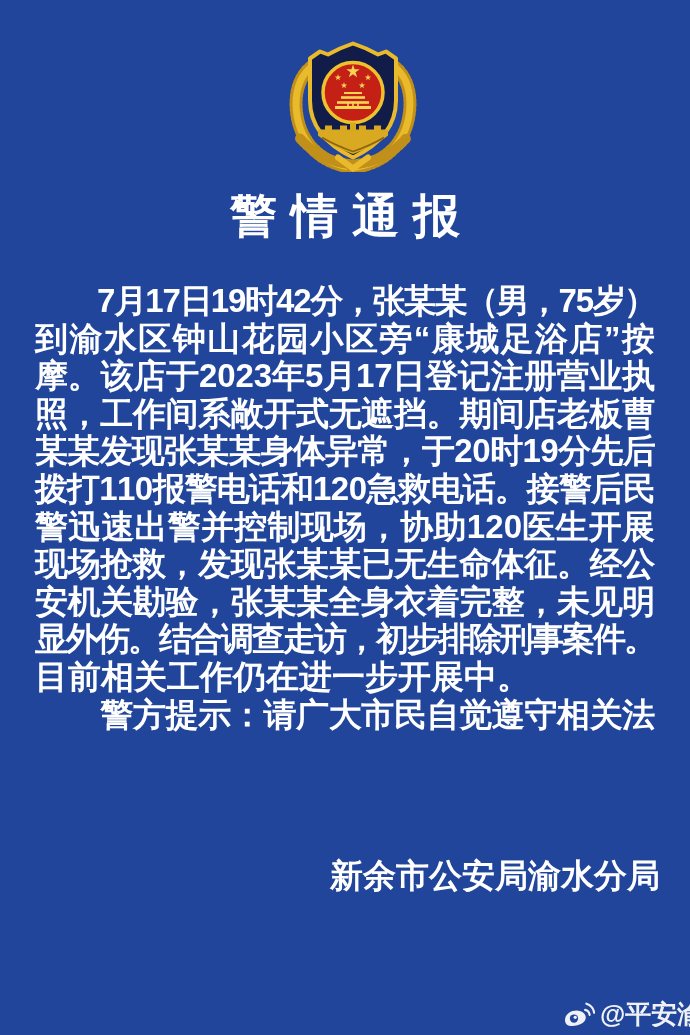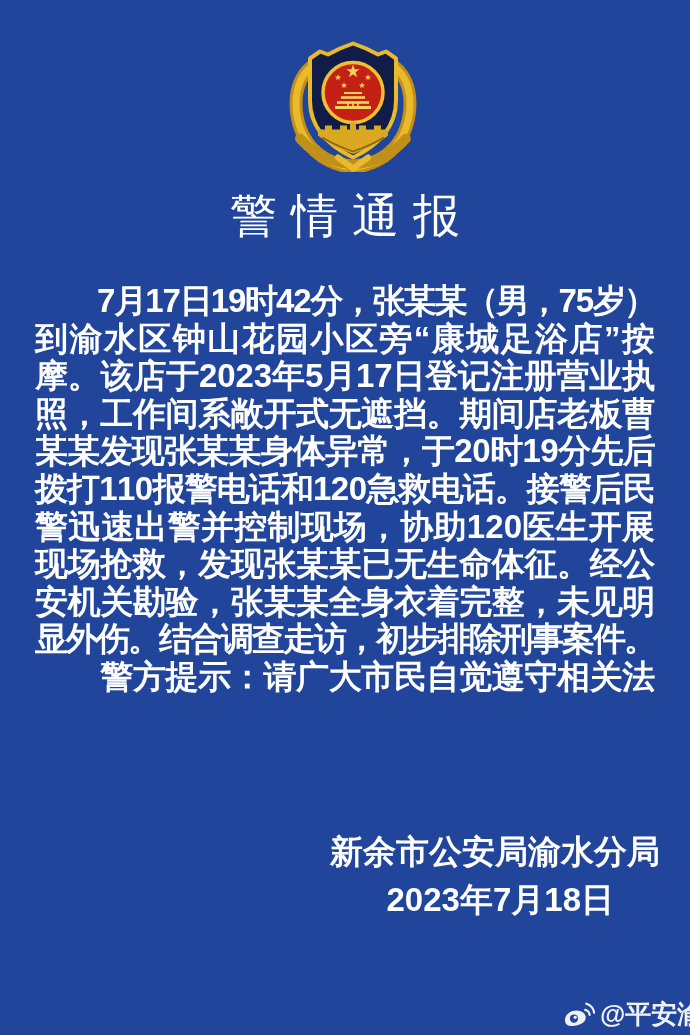--- a/index.html
+++ b/index.html
@@ -22,21 +22,21 @@
     height: 132px;
   }
   
   #title {
     position: absolute;
     top: 185px;
     left: 0;
     width: 100%;
     text-align: center;
     font-size: 47px;
-    font-weight: normal;
+    font-weight: bold;
     letter-spacing: 14px;
     text-indent: 14px;
     white-space: nowrap;
   }
   
   #body-lines {
     position: absolute;
     top: 282px;
     left: 35px;
     width: 620px;
@@ -53,21 +53,21 @@
     justify-content: space-between;
   }
   .line.j span {
     min-width: 0;
     flex: 0 1 auto;
     white-space: pre;
   }
   
   #signature {
     position: absolute;
-    top: 832px;
+    top: 856px;
     right: 30px;
     text-align: right;
     font-size: 33px;
     font-weight: bold;
     line-height: 40px;
   }
   #sig-date {
     margin-top: 8px;
     padding-right: 46px;
   }
@@ -138,26 +138,26 @@
       <div class="line j"><span>　</span><span>　</span><span>7</span><span>月</span><span>1</span><span>7</span><span>日</span><span>1</span><span>9</span><span>时</span><span>4</span><span>2</span><span>分</span><span>，</span><span>张</span><span>某</span><span>某</span><span>（</span><span>男</span><span>，</span><span>7</span><span>5</span><span>岁</span><span>）</span></div>
       <div class="line j"><span>到</span><span>渝</span><span>水</span><span>区</span><span>钟</span><span>山</span><span>花</span><span>园</span><span>小</span><span>区</span><span>旁</span><span>“</span><span>康</span><span>城</span><span>足</span><span>浴</span><span>店</span><span>”</span><span>按</span></div>
       <div class="line j"><span>摩</span><span>。</span><span>该</span><span>店</span><span>于</span><span>2</span><span>0</span><span>2</span><span>3</span><span>年</span><span>5</span><span>月</span><span>1</span><span>7</span><span>日</span><span>登</span><span>记</span><span>注</span><span>册</span><span>营</span><span>业</span><span>执</span></div>
       <div class="line j"><span>照</span><span>，</span><span>工</span><span>作</span><span>间</span><span>系</span><span>敞</span><span>开</span><span>式</span><span>无</span><span>遮</span><span>挡</span><span>。</span><span>期</span><span>间</span><span>店</span><span>老</span><span>板</span><span>曹</span></div>
       <div class="line j"><span>某</span><span>某</span><span>发</span><span>现</span><span>张</span><span>某</span><span>某</span><span>身</span><span>体</span><span>异</span><span>常</span><span>，</span><span>于</span><span>2</span><span>0</span><span>时</span><span>1</span><span>9</span><span>分</span><span>先</span><span>后</span></div>
       <div class="line j"><span>拨</span><span>打</span><span>1</span><span>1</span><span>0</span><span>报</span><span>警</span><span>电</span><span>话</span><span>和</span><span>1</span><span>2</span><span>0</span><span>急</span><span>救</span><span>电</span><span>话</span><span>。</span><span>接</span><span>警</span><span>后</span><span>民</span></div>
       <div class="line j"><span>警</span><span>迅</span><span>速</span><span>出</span><span>警</span><span>并</span><span>控</span><span>制</span><span>现</span><span>场</span><span>，</span><span>协</span><span>助</span><span>1</span><span>2</span><span>0</span><span>医</span><span>生</span><span>开</span><span>展</span></div>
       <div class="line j"><span>现</span><span>场</span><span>抢</span><span>救</span><span>，</span><span>发</span><span>现</span><span>张</span><span>某</span><span>某</span><span>已</span><span>无</span><span>生</span><span>命</span><span>体</span><span>征</span><span>。</span><span>经</span><span>公</span></div>
       <div class="line j"><span>安</span><span>机</span><span>关</span><span>勘</span><span>验</span><span>，</span><span>张</span><span>某</span><span>某</span><span>全</span><span>身</span><span>衣</span><span>着</span><span>完</span><span>整</span><span>，</span><span>未</span><span>见</span><span>明</span></div>
       <div class="line j"><span>显</span><span>外</span><span>伤</span><span>。</span><span>结</span><span>合</span><span>调</span><span>查</span><span>走</span><span>访</span><span>，</span><span>初</span><span>步</span><span>排</span><span>除</span><span>刑</span><span>事</span><span>案</span><span>件</span><span>。</span></div>
+      <div class="line">目前相关工作仍在进一步开展中。</div>
       <div class="line j"><span>　</span><span>　</span><span>警</span><span>方</span><span>提</span><span>示</span><span>：</span><span>请</span><span>广</span><span>大</span><span>市</span><span>民</span><span>自</span><span>觉</span><span>遵</span><span>守</span><span>相</span><span>关</span><span>法</span></div>
     </div>
 
   <div id="signature">
     <div id="sig-agency">新余市公安局渝水分局</div>
-    <div id="sig-date">2023年7月18日</div>
   </div>
 
   <div id="watermark">
     <svg width="33" height="30" viewBox="0 0 40 34" xmlns="http://www.w3.org/2000/svg">
       <path d="M6,30 C2.5,26.5 2.5,20 8.5,15.5 C14,11.5 22.5,12 26.5,16 C30,19.5 29.5,25 25,28 C19,31.8 9.5,32.5 6,30 Z" fill="#ffffff"></path>
       <circle cx="14.5" cy="22.5" r="5" fill="#20459a"></circle>
       <circle cx="16" cy="21" r="2" fill="#ffffff"></circle>
       <path d="M28,12 A7,7 0 0 1 33.5,18" fill="none" stroke="#ffffff" stroke-width="2.6" stroke-linecap="round"></path>
       <path d="M29.5,4.5 A13.5,13.5 0 0 1 39,15.5" fill="none" stroke="#ffffff" stroke-width="2.6" stroke-linecap="round"></path>
     </svg>

